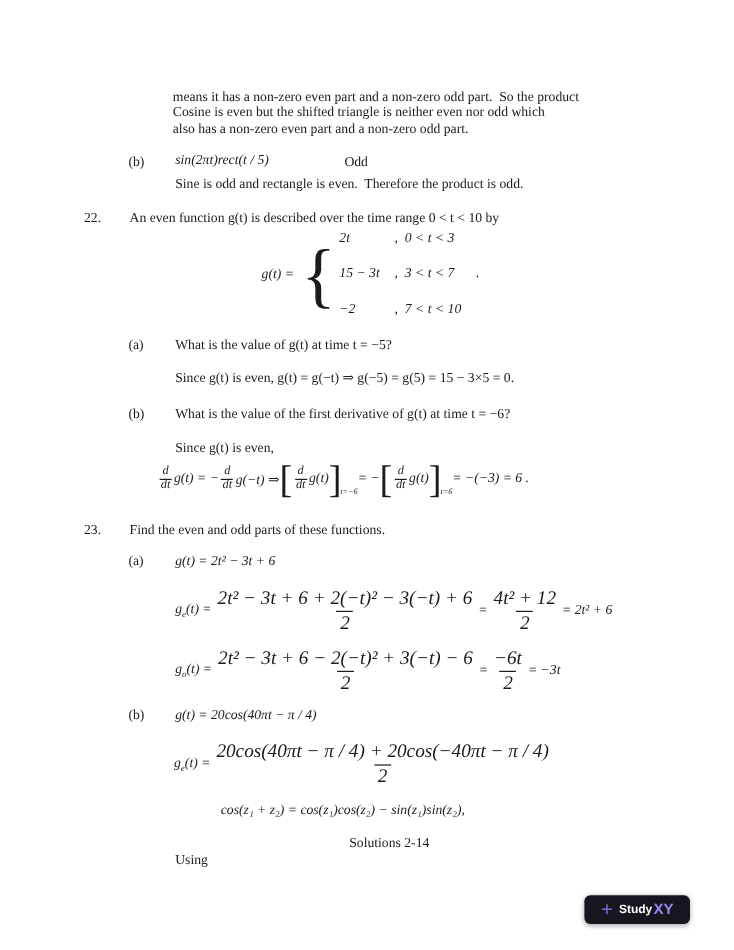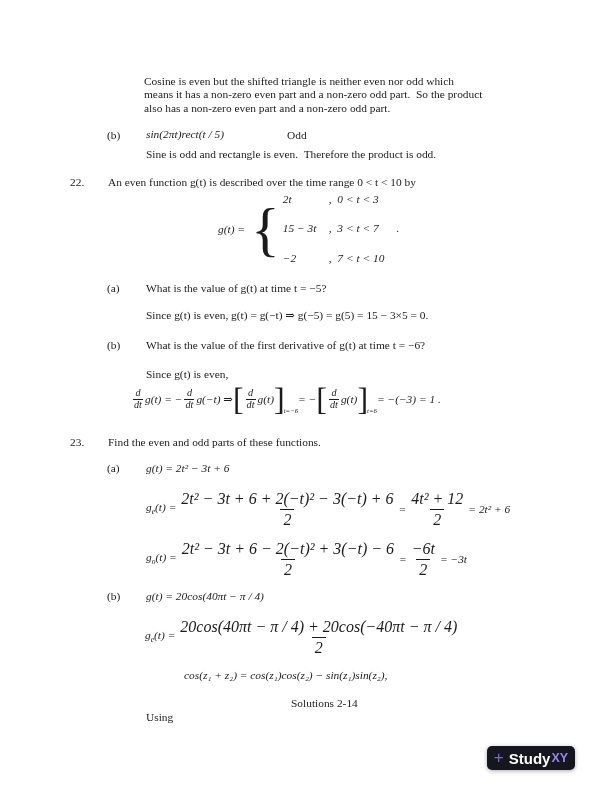--- a/index.html
+++ b/index.html
@@ -28,29 +28,29 @@
   .pw-period { margin-left:12px; }
   sub.partsub { font-size:7.5px; font-style:italic; }
   
   .logo {
     position:absolute; left:487px; top:746px; width:88px; height:24px;
     background:#16161f; border-radius:5px; display:flex; align-items:center;
     justify-content:center; gap:5px; box-shadow:0 1px 4px rgba(20,20,40,0.35);
     font-family:"Liberation Sans","DejaVu Sans",sans-serif;
   }
   .logo .plus { color:#7a68d9; font-size:17px; font-weight:400; line-height:1; margin-top:-1px; }
-  .logo .study { color:#ffffff; font-size:15px; font-weight:700; }
+  .logo .study { color:#ffffff; font-size:10px; font-weight:700; }
   .logo .xy { color:#9886f0; font-size:12.5px; font-weight:700; margin-left:-4px; }
 </style>
 </head>
 <body>
 
 <div class="abs" style="left:144px; top:75px;">
+  <div class="txt">means it has a non-zero even part and a non-zero odd part.  So the product</div>
   <div class="txt">Cosine is even but the shifted triangle is neither even nor odd which</div>
-  <div class="txt">means it has a non-zero even part and a non-zero odd part.  So the product</div>
   <div class="txt">also has a non-zero even part and a non-zero odd part.</div>
 </div>
 
 <span class="abs txt" style="left:107px; top:129px;">(b)</span>
 <span class="abs math" style="left:146px; top:128px;">sin(2πt)rect(t / 5)</span>
 <span class="abs txt" style="left:287px; top:129px;">Odd</span>
 <span class="abs txt" style="left:146px; top:148px;">Sine is odd and rectangle is even.  Therefore the product is odd.</span>
 
 <span class="abs txt" style="left:70px; top:176px;">22.</span>
 <span class="abs txt" style="left:108px; top:176px;">An even function g(t) is described over the time range 0 &lt; t &lt; 10 by</span>
@@ -104,21 +104,21 @@
   <span class="evalsub">t=−6</span>
   <span class="math">= −</span>
   <span class="bracket">[</span>
   <span class="frac small">
     <span class="num">d</span>
     <span class="den">dt</span>
   </span>
   <span class="math">g(t)</span>
   <span class="bracket">]</span>
   <span class="evalsub">t=6</span>
-  <span class="math">= −(−3) = 1 .</span>
+  <span class="math">= −(−3) = 6 .</span>
 </div>
 
 <span class="abs txt" style="left:70px; top:436px;">23.</span>
 <span class="abs txt" style="left:108px; top:436px;">Find the even and odd parts of these functions.</span>
 
 <span class="abs txt" style="left:107px; top:462px;">(a)</span>
 <span class="abs math" style="left:146px; top:462px;">g(t) = 2t² − 3t + 6</span>
 
 <div class="abs eqrow" style="left:146px; top:489px; height:40px;">
   <span class="math"><i>g</i><sub class="partsub">e</sub><i>(t) =</i></span>

